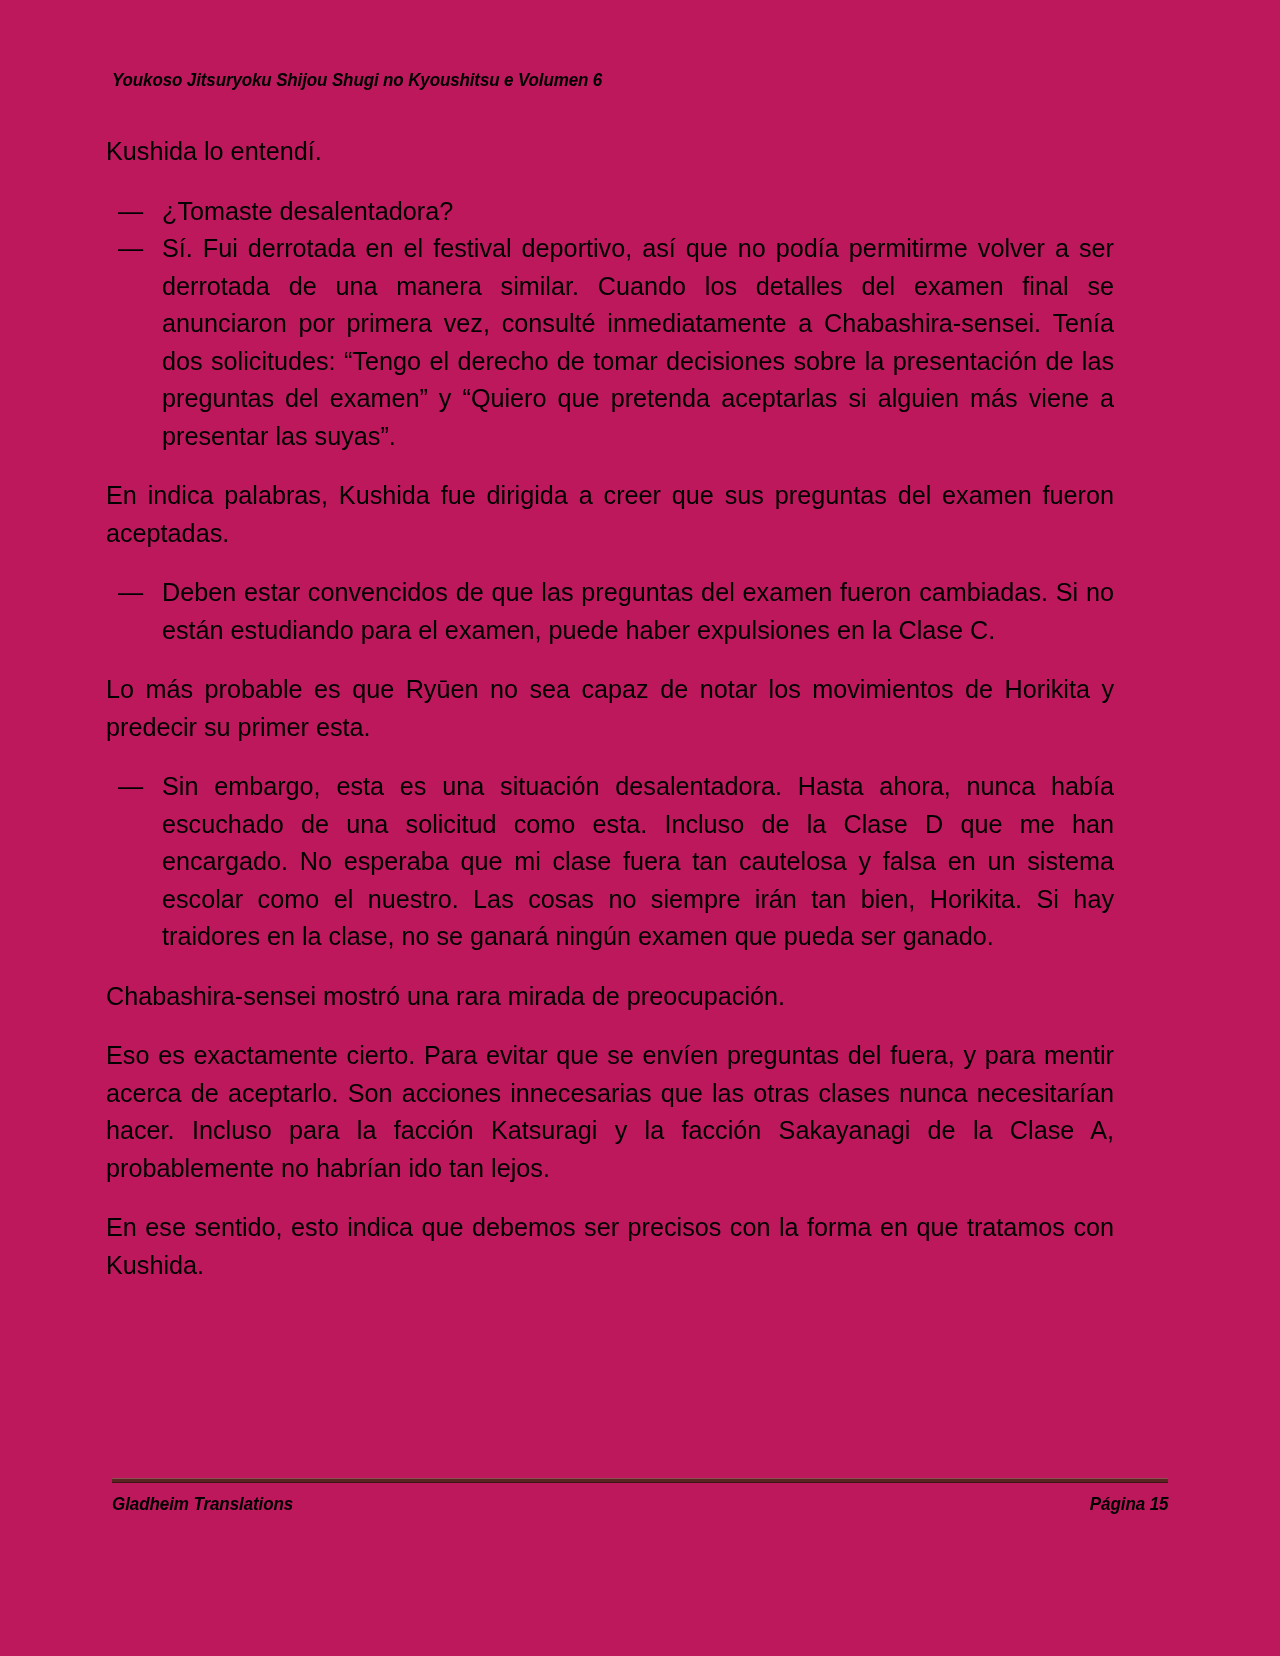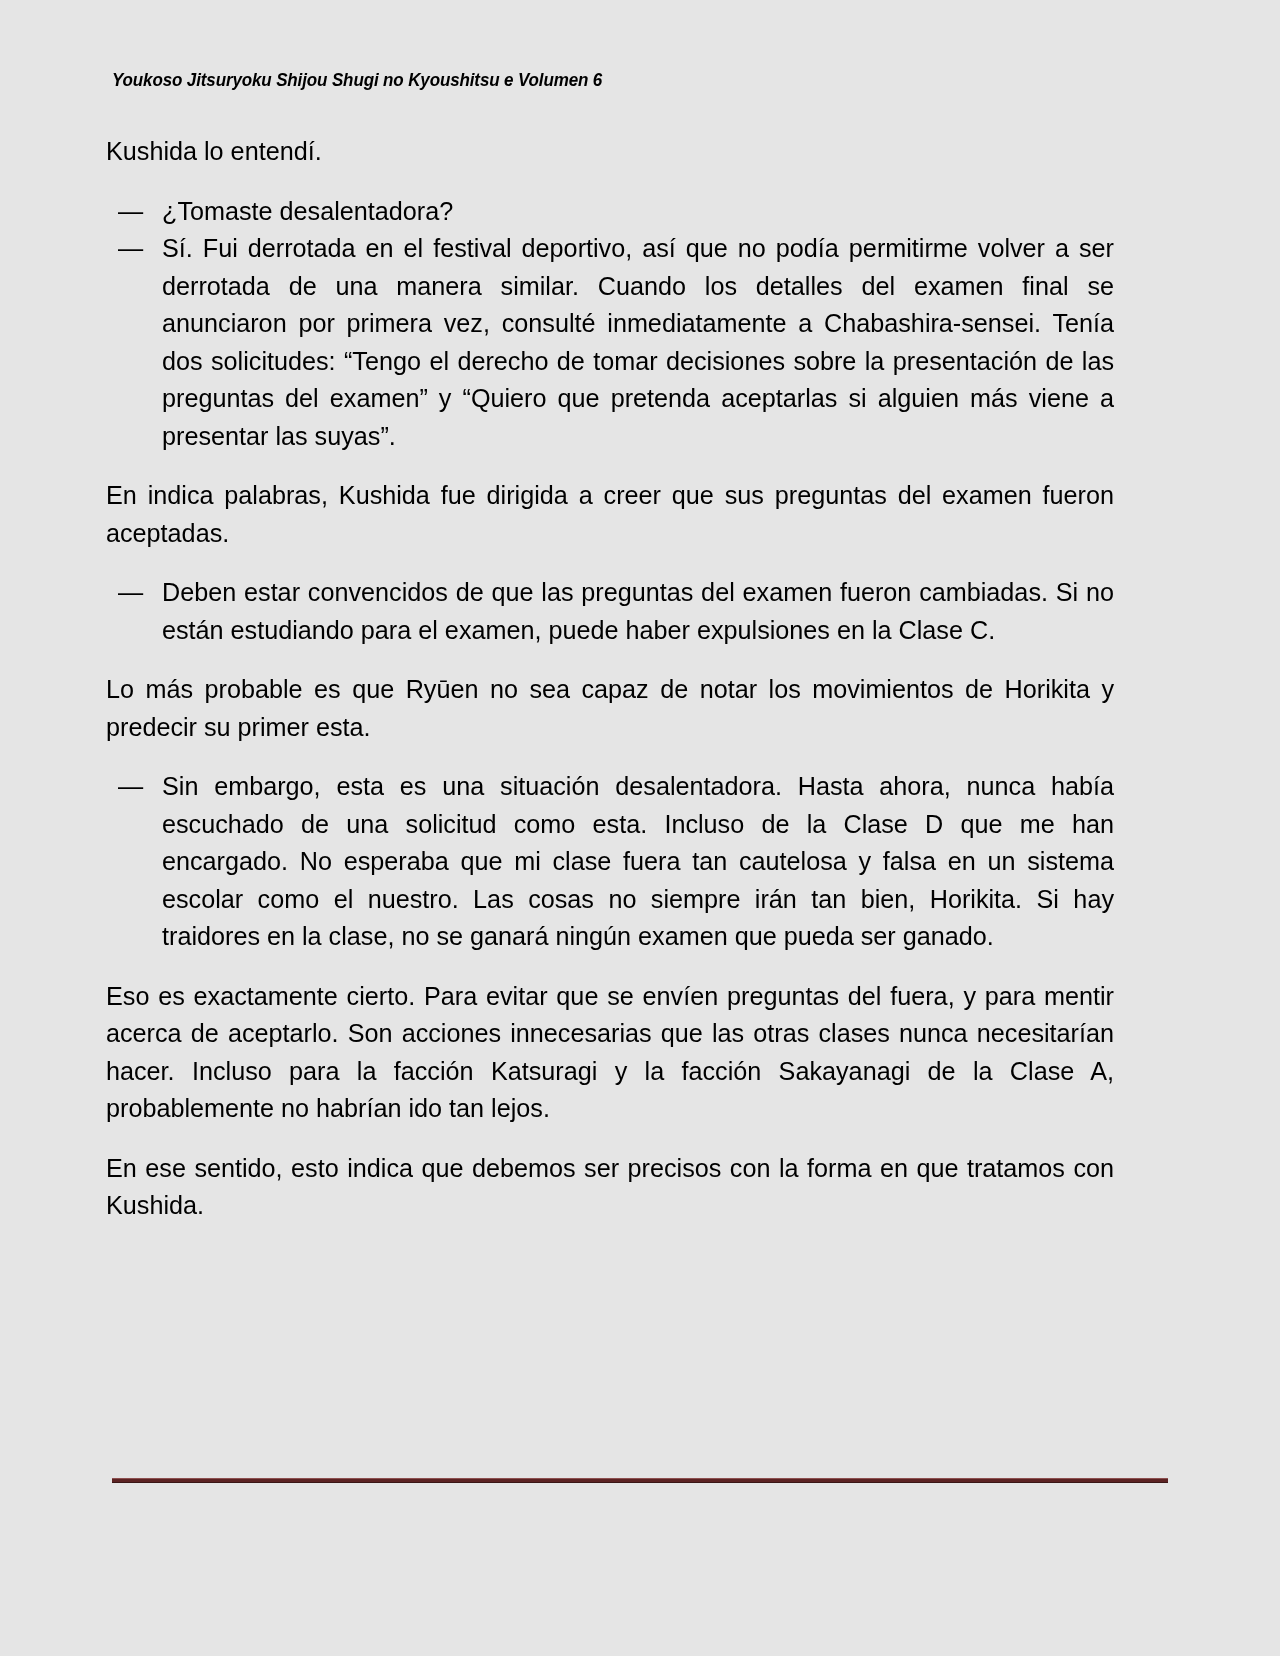--- a/index.html
+++ b/index.html
@@ -6,21 +6,21 @@
   html, body {
     margin: 0;
     padding: 0;
     background: #ffffff;
   }
 
   .page {
     position: relative;
     width: 1280px;
     height: 1656px;
-    background: #e5e5e5;
+    background: #be185d;
     box-sizing: border-box;
     overflow: hidden;
     font-family: "Liberation Sans", sans-serif;
     color: #000000;
   }
 
   
   .page-header {
     position: absolute;
     top: 68px;
@@ -161,24 +161,29 @@
       <p class="dialogue"><span class="dash">—</span><span>Deben estar convencidos de que las preguntas del examen fueron cambiadas. Si no están estudiando para el examen, puede haber expulsiones en la Clase C.</span></p>
     </div>
 
 
     <p class="para">Lo más probable es que Ryūen no sea capaz de notar los movimientos de Horikita y predecir su primer esta.</p>
 
     <div class="dialogue-block">
       <p class="dialogue"><span class="dash">—</span><span>Sin embargo, esta es una situación desalentadora. Hasta ahora, nunca había escuchado de una solicitud como esta. Incluso de la Clase D que me han encargado. No esperaba que mi clase fuera tan cautelosa y falsa en un sistema escolar como el nuestro. Las cosas no siempre irán tan bien, Horikita. Si hay traidores en la clase, no se ganará ningún examen que pueda ser ganado.</span></p>
     </div>
 
+    <p class="para">Chabashira-sensei mostró una rara mirada de preocupación.</p>
 
     <p class="para">Eso es exactamente cierto. Para evitar que se envíen preguntas del fuera, y para mentir acerca de aceptarlo. Son acciones innecesarias que las otras clases nunca necesitarían hacer. Incluso para la facción Katsuragi y la facción Sakayanagi de la Clase A, probablemente no habrían ido tan lejos.</p>
 
     <p class="para">En ese sentido, esto indica que debemos ser precisos con la forma en que tratamos con Kushida.</p>
 
   </div>
 
   <div class="page-footer">
     <div class="footer-rule" style="background: rgb(92, 35, 35);"></div>
+    <div class="footer-row">
+      <div class="footer-left">Gladheim Translations</div>
+      <div class="footer-right">Página 15</div>
+    </div>
   </div>
 
 </div>
 
 </body></html>

